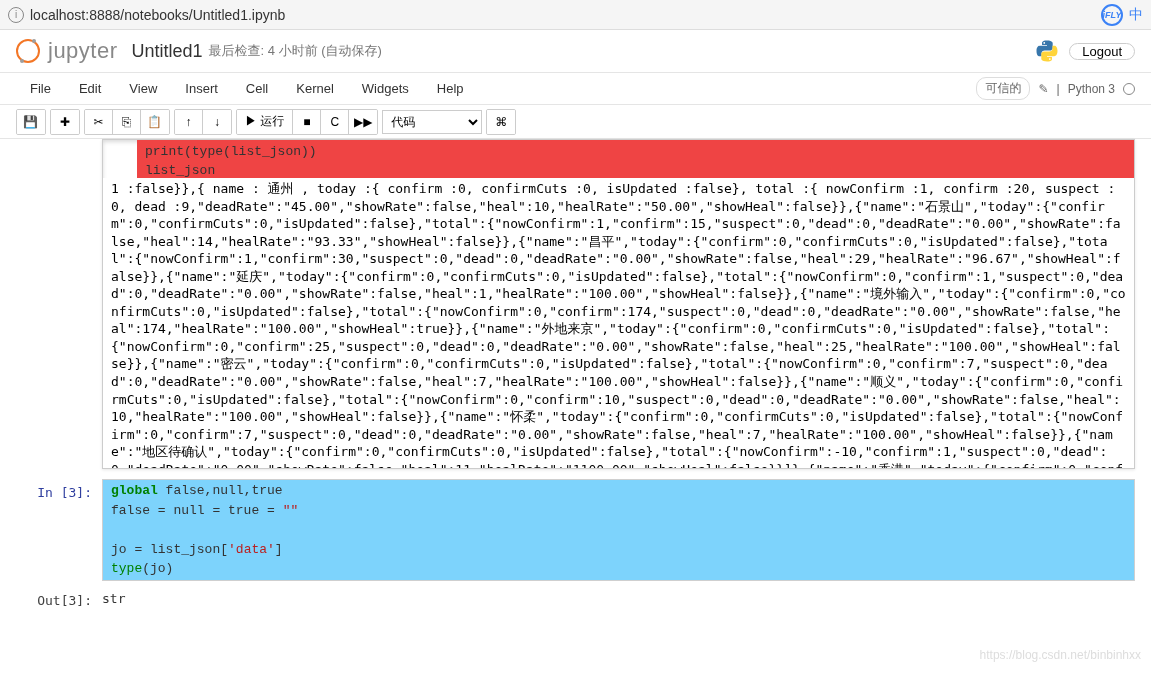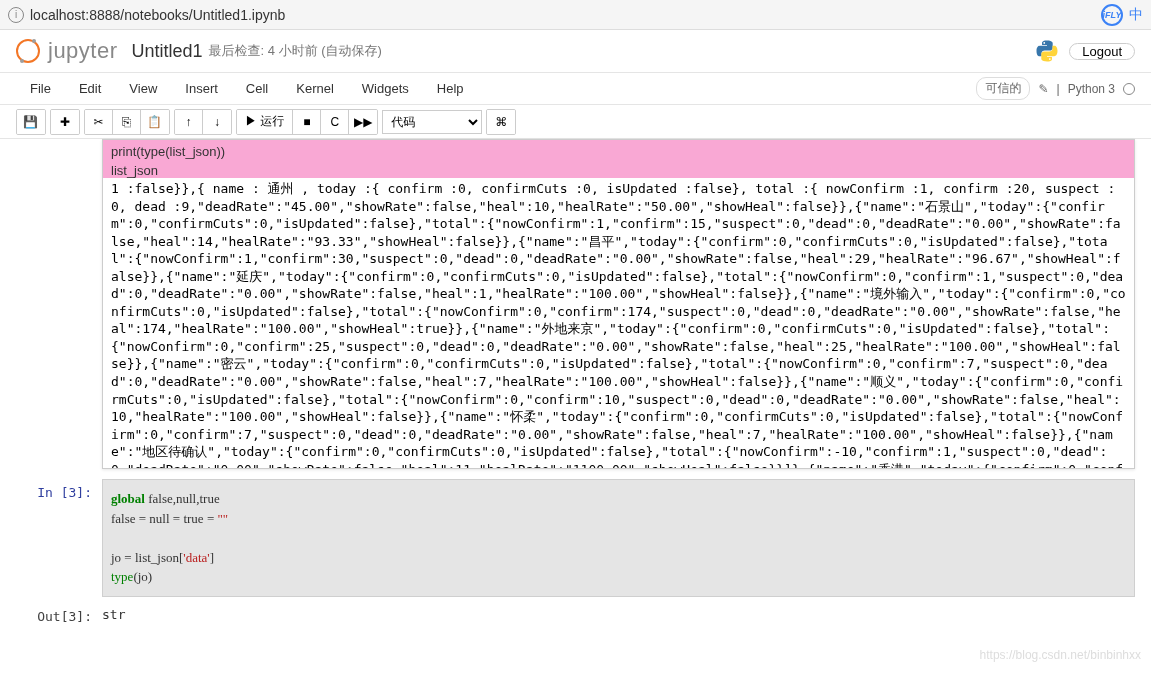--- a/index.html
+++ b/index.html
@@ -39,27 +39,27 @@
 .tb-btn:last-child { border-right: none; }
 .tb-btn.wide { width: auto; padding: 0 8px; gap: 4px; }
 .tb-select { border: 1px solid #ccc; height: 24px; width: 100px; padding: 0 4px; font-size: 12px; background: #fff; }
 
 .notebook-area { padding: 0 0 20px 0; }
 .cell { display: flex; padding: 0 16px 6px 16px; }
 .prompt { width: 86px; min-width: 86px; text-align: right; padding: 6px 10px 0 0; font-family: monospace; font-size: 13px; }
 .prompt.in { color: #303f9f; }
 .prompt.out { color: #404040; }
 .cell-body { flex: 1; min-width: 0; }
-.code-input { border: 1px solid #cfcfcf; background: #e5e5e5; padding: 9px 8px; font-family: Liberation Serif, serif; font-size: 13px; line-height: 1.5; white-space: pre; overflow-x: auto; }
+.code-input { border: 1px solid #cfcfcf; background: #7dd3fc; padding: 1px 8px; font-family: Liberation Mono, monospace; font-size: 13px; line-height: 1.5; white-space: pre; overflow-x: auto; }
 .code-input .kw { color: #008000; font-weight: bold; }
 .code-input .str { color: #ba2121; }
 .code-input .fn { color: #008000; }
 
 .output-scroll { border: 1px solid #ccc; box-shadow: 0 2px 4px rgba(0,0,0,0.15) inset, 0 1px 3px rgba(0,0,0,0.1); height: 330px; overflow-y: scroll; margin: 0 16px 10px 102px; position: relative; }
-.output-pre-top { font-family: Liberation Sans, sans-serif; font-size: 13px; padding: 4px 8px 0 8px; background: #f9a8d4; white-space: pre; }
+.output-pre-top { font-family: Liberation Mono, monospace; font-size: 13px; padding: 4px 8px 0 8px; background: #ef4444; white-space: pre; margin-left: 34px; }
 .output-json { font-family: monospace; font-size: 13px; line-height: 1.35; padding: 2px 8px 8px 8px; word-break: break-all; overflow-wrap: break-word; background: #fff; color: #000; }
 .out-text { font-family: monospace; font-size: 13px; padding: 4px 0; }
 
 .watermark { position: fixed; right: 10px; bottom: 22px; color: #ddd; font-size: 12px; pointer-events: none; }
 
 ::-webkit-scrollbar { width: 14px; }
 ::-webkit-scrollbar-track { background: #f1f1f1; }
 ::-webkit-scrollbar-thumb { background: #c1c1c1; }
 </style>
 </head>

